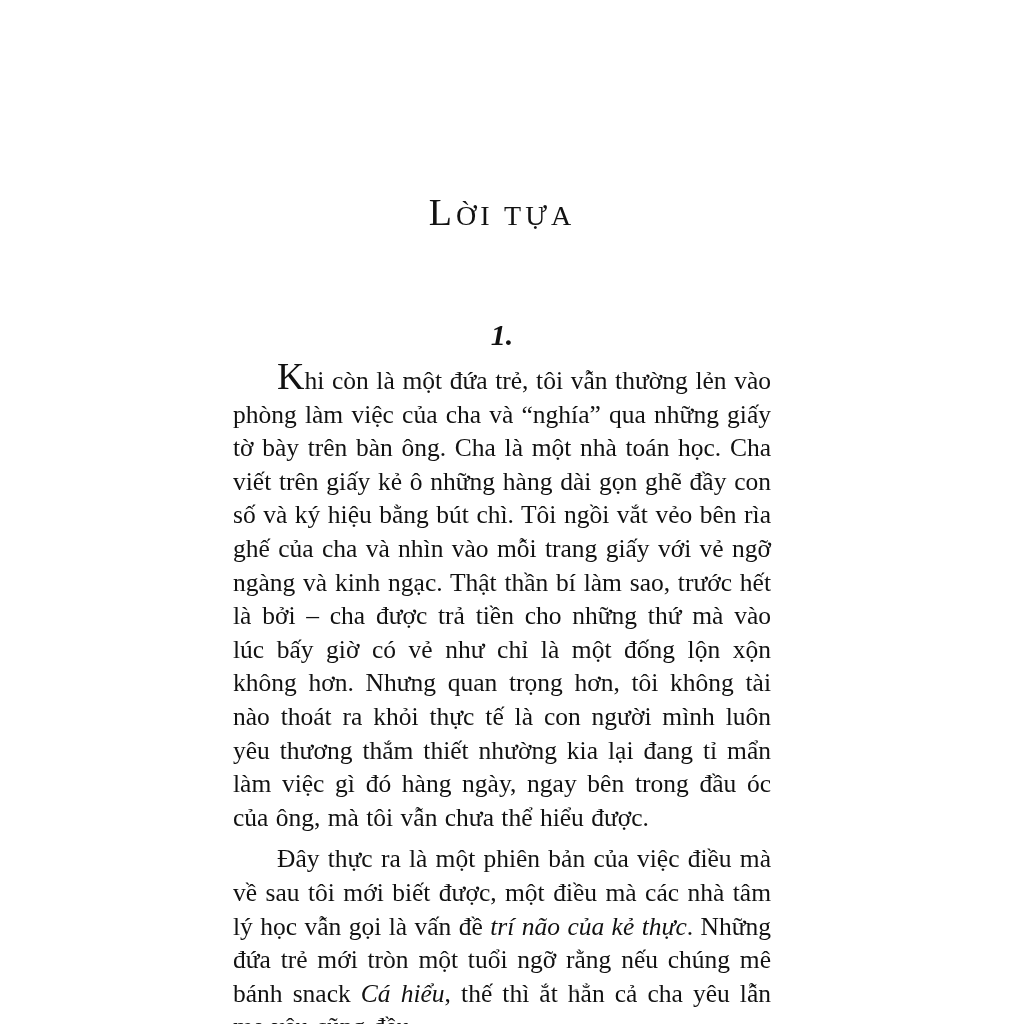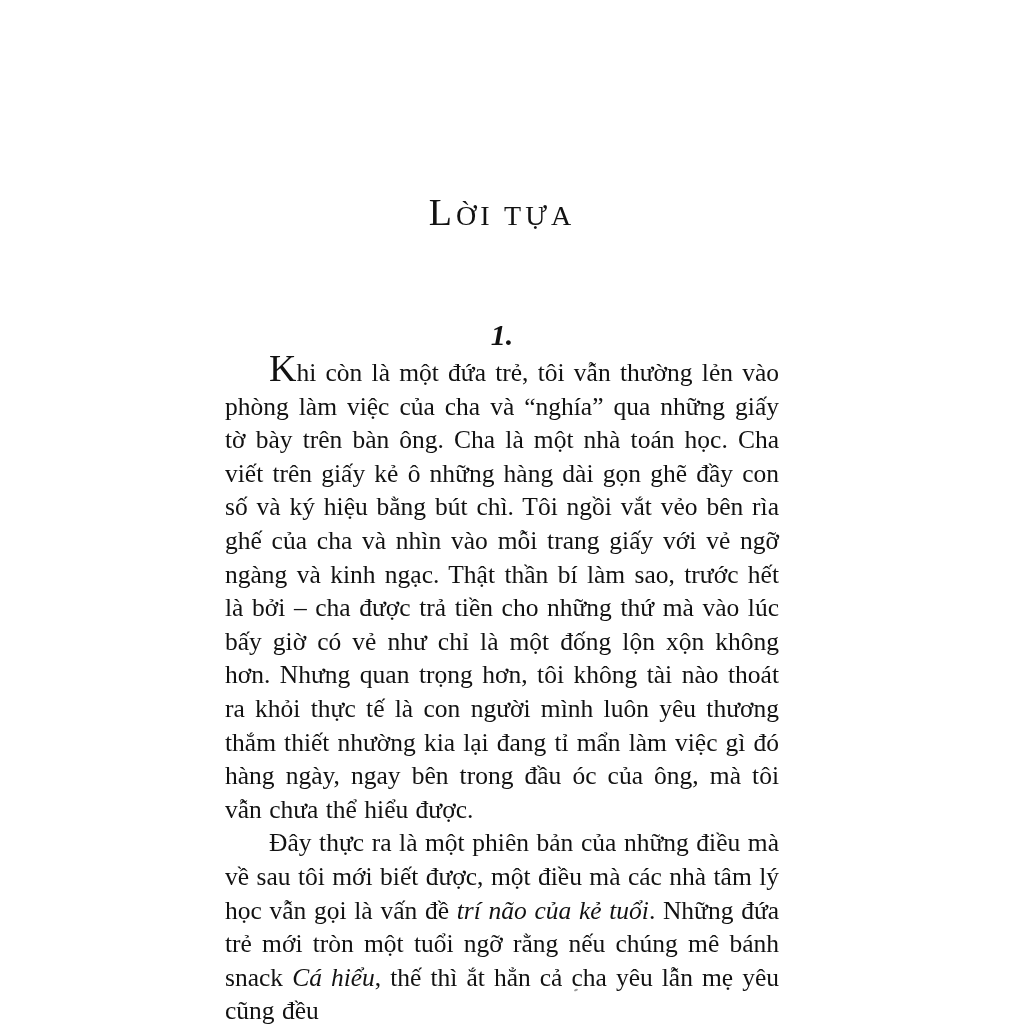--- a/index.html
+++ b/index.html
@@ -46,21 +46,21 @@
     font-style: italic;
     line-height: 1.1;
   }
   .body-text {
     position: absolute;
     top: 356px;
     left: 225px;
     width: 554px;
   }
   .body-text p {
-    margin: 0;
+    margin: 8px;
     font-size: 25.5px;
     line-height: 33.6px;
     text-align: justify;
     text-indent: 44px;
     word-spacing: 1px;
   }
   .initial {
     font-size: 38px;
     line-height: 0;
   }
@@ -82,18 +82,18 @@
 <body>
 
 <div class="page">
 
   <h1 class="title"><span class="title-lead">L</span><span class="title-rest">ỜI TỰA</span></h1>
 
   <div class="section-number">1.</div>
 
   <div class="body-text">
     <p><span class="initial">K</span><span>hi còn là một đứa trẻ, tôi vẫn thường lẻn vào phòng làm việc của cha và “nghía” qua những giấy tờ bày trên bàn ông. Cha là một nhà toán học. Cha viết trên giấy kẻ ô những hàng dài gọn ghẽ đầy con số và ký hiệu bằng bút chì. Tôi ngồi vắt vẻo bên rìa ghế của cha và nhìn vào mỗi trang giấy với vẻ ngỡ ngàng và kinh ngạc. Thật thần bí làm sao, trước hết là bởi – cha được trả tiền cho những thứ mà vào lúc bấy giờ có vẻ như chỉ là một đống lộn xộn không hơn. Nhưng quan trọng hơn, tôi không tài nào thoát ra khỏi thực tế là con người mình luôn yêu thương thắm thiết nhường kia lại đang tỉ mẩn làm việc gì đó hàng ngày, ngay bên trong đầu óc của ông, mà tôi vẫn chưa thể hiểu được.</span></p>
-    <p><span>Đây thực ra là một phiên bản của những điều mà về sau tôi mới biết được, một điều mà các nhà tâm lý học vẫn gọi là vấn đề </span><span class="italic">trí não của kẻ tuổi</span><span>. Những đứa trẻ mới tròn một tuổi ngỡ rằng nếu chúng mê bánh snack </span><span class="italic">Cá hiểu</span><span>, thế thì ắt hẳn cả cha yêu lẫn mẹ yêu cũng đều</span></p>
+    <p><span>Đây thực ra là một phiên bản của việc điều mà về sau tôi mới biết được, một điều mà các nhà tâm lý học vẫn gọi là vấn đề </span><span class="italic">trí não của kẻ thực</span><span>. Những đứa trẻ mới tròn một tuổi ngỡ rằng nếu chúng mê bánh snack </span><span class="italic">Cá hiểu</span><span>, thế thì ắt hẳn cả cha yêu lẫn mẹ yêu cũng đều</span></p>
   </div>
 
   <div class="speck"></div>
 
 </div>
 
 </body></html>

